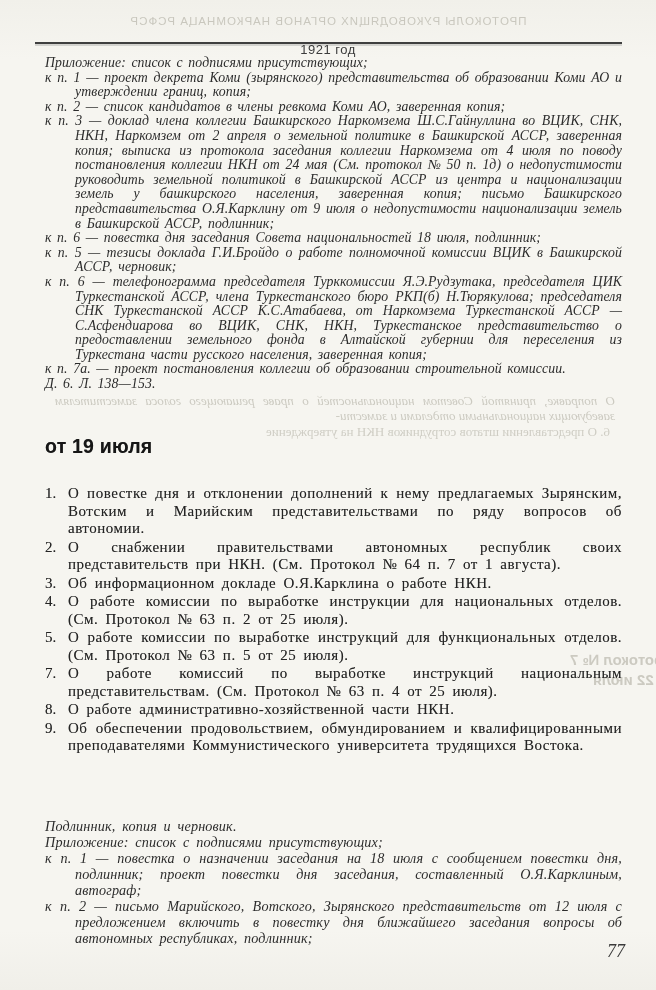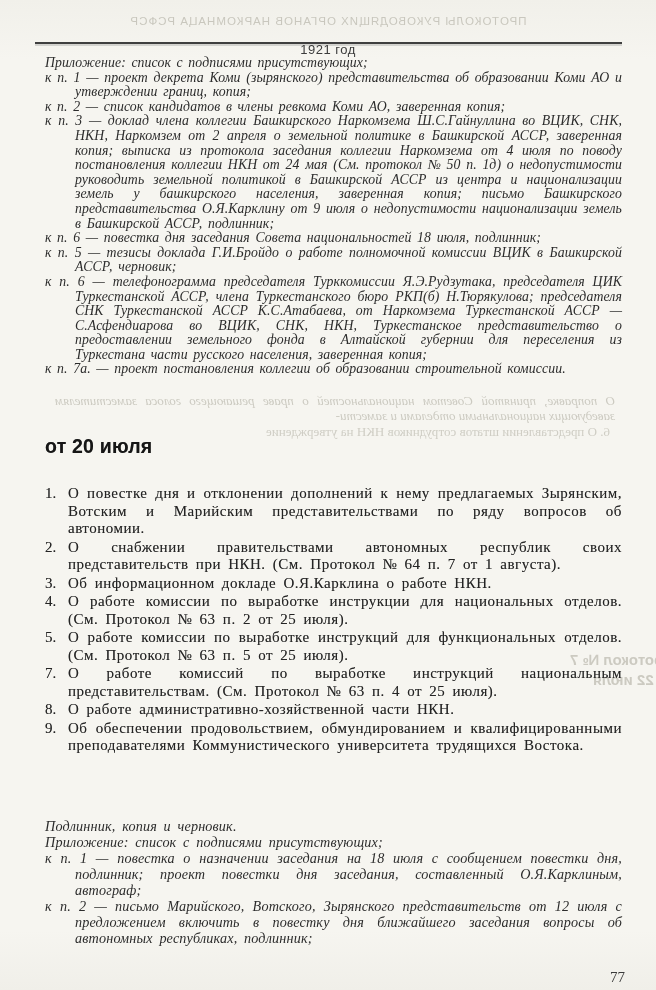--- a/index.html
+++ b/index.html
@@ -101,21 +101,21 @@
     padding-left:23px;text-indent:-23px;
     text-align:justify;
   }
   .agenda-item .num{
     display:inline-block;width:23px;text-indent:0;
     letter-spacing:0;word-spacing:0;
   }
   
   .page-number{
     position:absolute;top:941px;right:31px;
-    font-size:15px;color:#3a3a3a;margin-top:28px;
+    font-style:italic;font-size:18px;color:#3a3a3a;
   }
 </style>
 </head>
 <body>
 
 <div class="page">
 
   <div class="bleed bleed-header">ПРОТОКОЛЫ РУКОВОДЯЩИХ ОРГАНОВ НАРКОМНАЦА РСФСР</div>
   <div class="bleed bleed-mid">О поправке, принятой Советом национальностей о праве решающего голоса заместителям заведующих национальными отделами и замести-</div>
   <div class="bleed bleed-mid2">6. О представлении штатов сотрудников НКН на утверждение</div>
@@ -129,24 +129,25 @@
 
   <section class="appendix top">
     <p><span class="u">Приложение</span><span>: список с подписями присутствующих;</span></p>
     <p class="hang">к п. 1 — проект декрета Коми (зырянского) представительства об образовании Коми АО и утверждении границ, копия;</p>
     <p class="hang">к п. 2 — список кандидатов в члены ревкома Коми АО, заверенная копия;</p>
     <p class="hang">к п. 3 — доклад члена коллегии Башкирского Наркомзема Ш.С.Гайнуллина во ВЦИК, СНК, НКН, Наркомзем от 2 апреля о земельной политике в Башкирской АССР, заверенная копия; выписка из протокола заседания коллегии Наркомзема от 4 июля по поводу постановления коллегии НКН от 24 мая (См. протокол № 50 п. 1д) о недопустимости руководить земельной политикой в Башкирской АССР из центра и национализации земель у башкирского населения, заверенная копия; письмо Башкирского представительства О.Я.Карклину от 9 июля о недопустимости национализации земель в Башкирской АССР, подлинник;</p>
     <p class="hang">к п. 6 — повестка дня заседания Совета национальностей 18 июля, подлинник;</p>
     <p class="hang">к п. 5 — тезисы доклада Г.И.Бройдо о работе полномочной комиссии ВЦИК в Башкирской АССР, черновик;</p>
     <p class="hang">к п. 6 — телефонограмма председателя Турккомиссии Я.Э.Рудзутака, председателя ЦИК Туркестанской АССР, члена Туркестанского бюро РКП(б) Н.Тюрякулова; председателя СНК Туркестанской АССР К.С.Атабаева, от Наркомзема Туркестанской АССР — С.Асфендиарова во ВЦИК, СНК, НКН, Туркестанское представительство о предоставлении земельного фонда в Алтайской губернии для переселения из Туркестана части русского населения, заверенная копия;</p>
     <p class="hang">к п. 7а. — проект постановления коллегии об образовании строительной комиссии.</p>
+    <p class="ref">Д. 6. Л. 138—153.</p>
   </section>
 
   <h1 class="protocol-title">
-    <span>от 20 июля</span>
+    <span>от 19 июля</span>
   </h1>
 
   <div class="agenda">
     <div class="agenda-item"><span class="num">1.</span><span class="txt">О повестке дня и отклонении дополнений к нему предлагаемых Зырянским, Вотским и Марийским представительствами по ряду вопросов об автономии.</span></div>
     <div class="agenda-item"><span class="num">2.</span><span class="txt">О снабжении правительствами автономных республик своих представительств при НКН. (См. Протокол № 64 п. 7 от 1 августа).</span></div>
     <div class="agenda-item"><span class="num">3.</span><span class="txt">Об информационном докладе О.Я.Карклина о работе НКН.</span></div>
     <div class="agenda-item"><span class="num">4.</span><span class="txt">О работе комиссии по выработке инструкции для национальных отделов. (См. Протокол № 63 п. 2 от 25 июля).</span></div>
     <div class="agenda-item"><span class="num">5.</span><span class="txt">О работе комиссии по выработке инструкций для функциональных отделов. (См. Протокол № 63 п. 5 от 25 июля).</span></div>
     <div class="agenda-item"><span class="num">7.</span><span class="txt">О работе комиссий по выработке инструкций национальным представительствам. (См. Протокол № 63 п. 4 от 25 июля).</span></div>
     <div class="agenda-item"><span class="num">8.</span><span class="txt">О работе административно-хозяйственной части НКН.</span></div>

